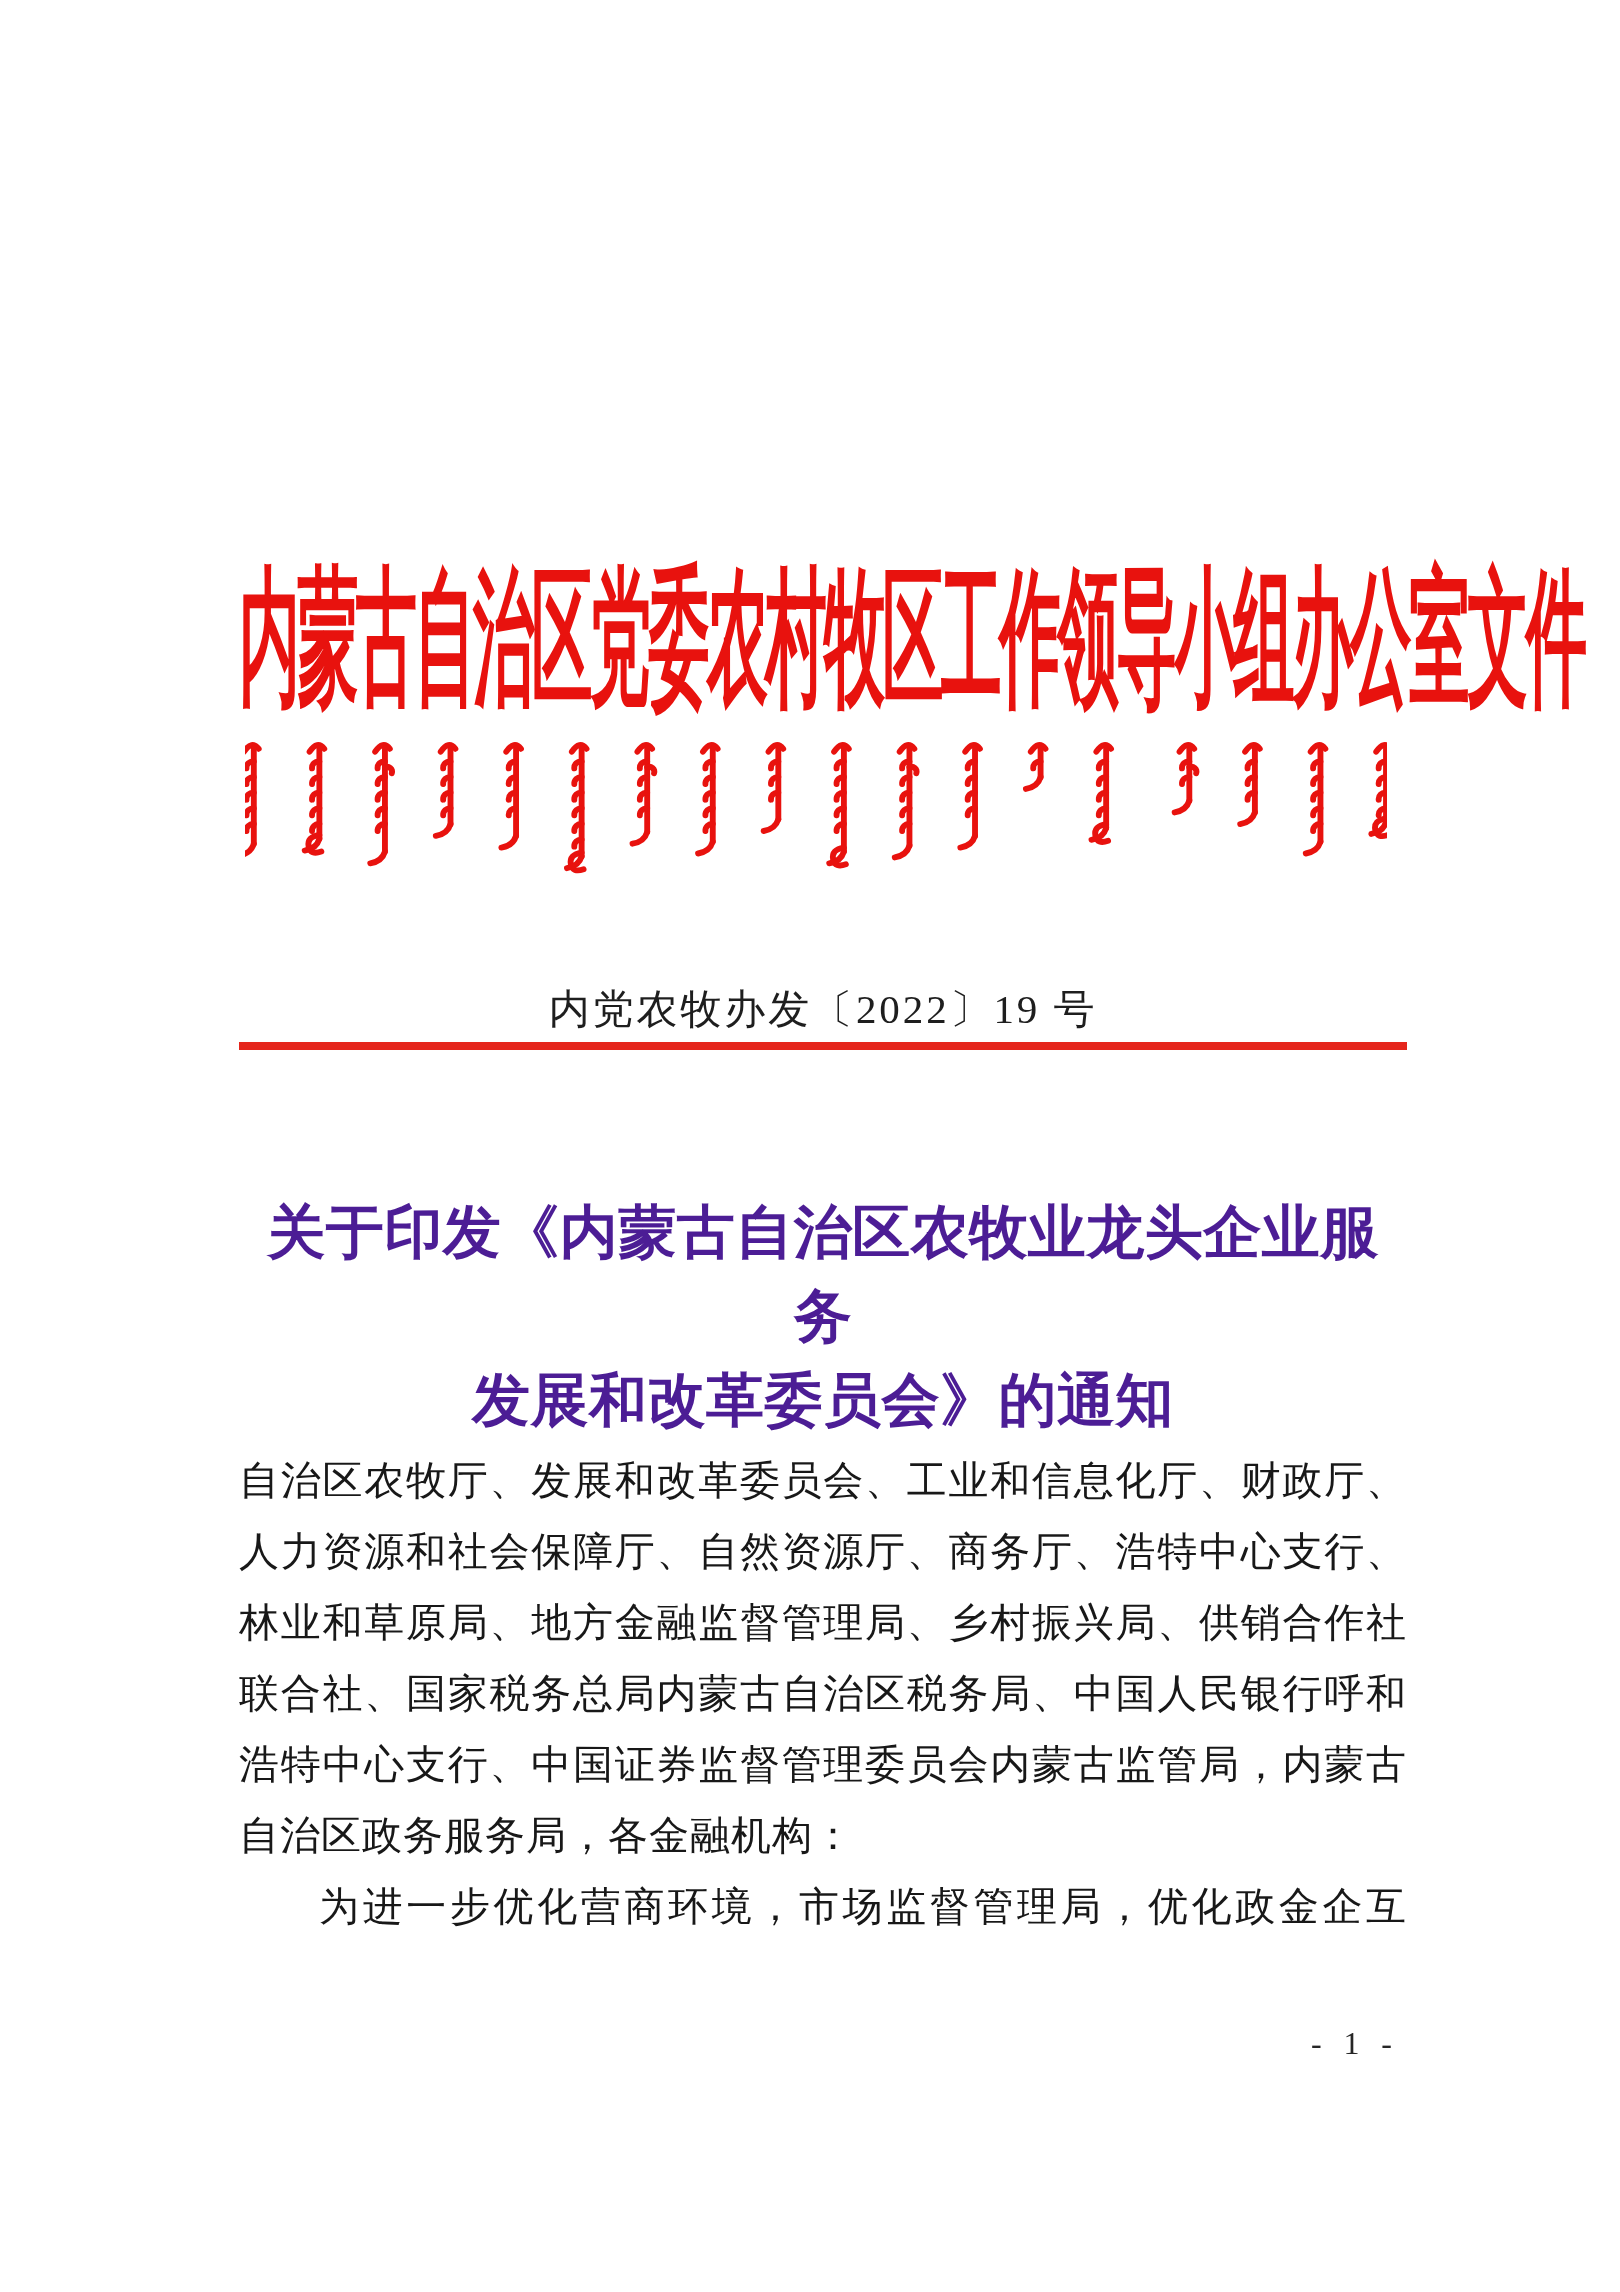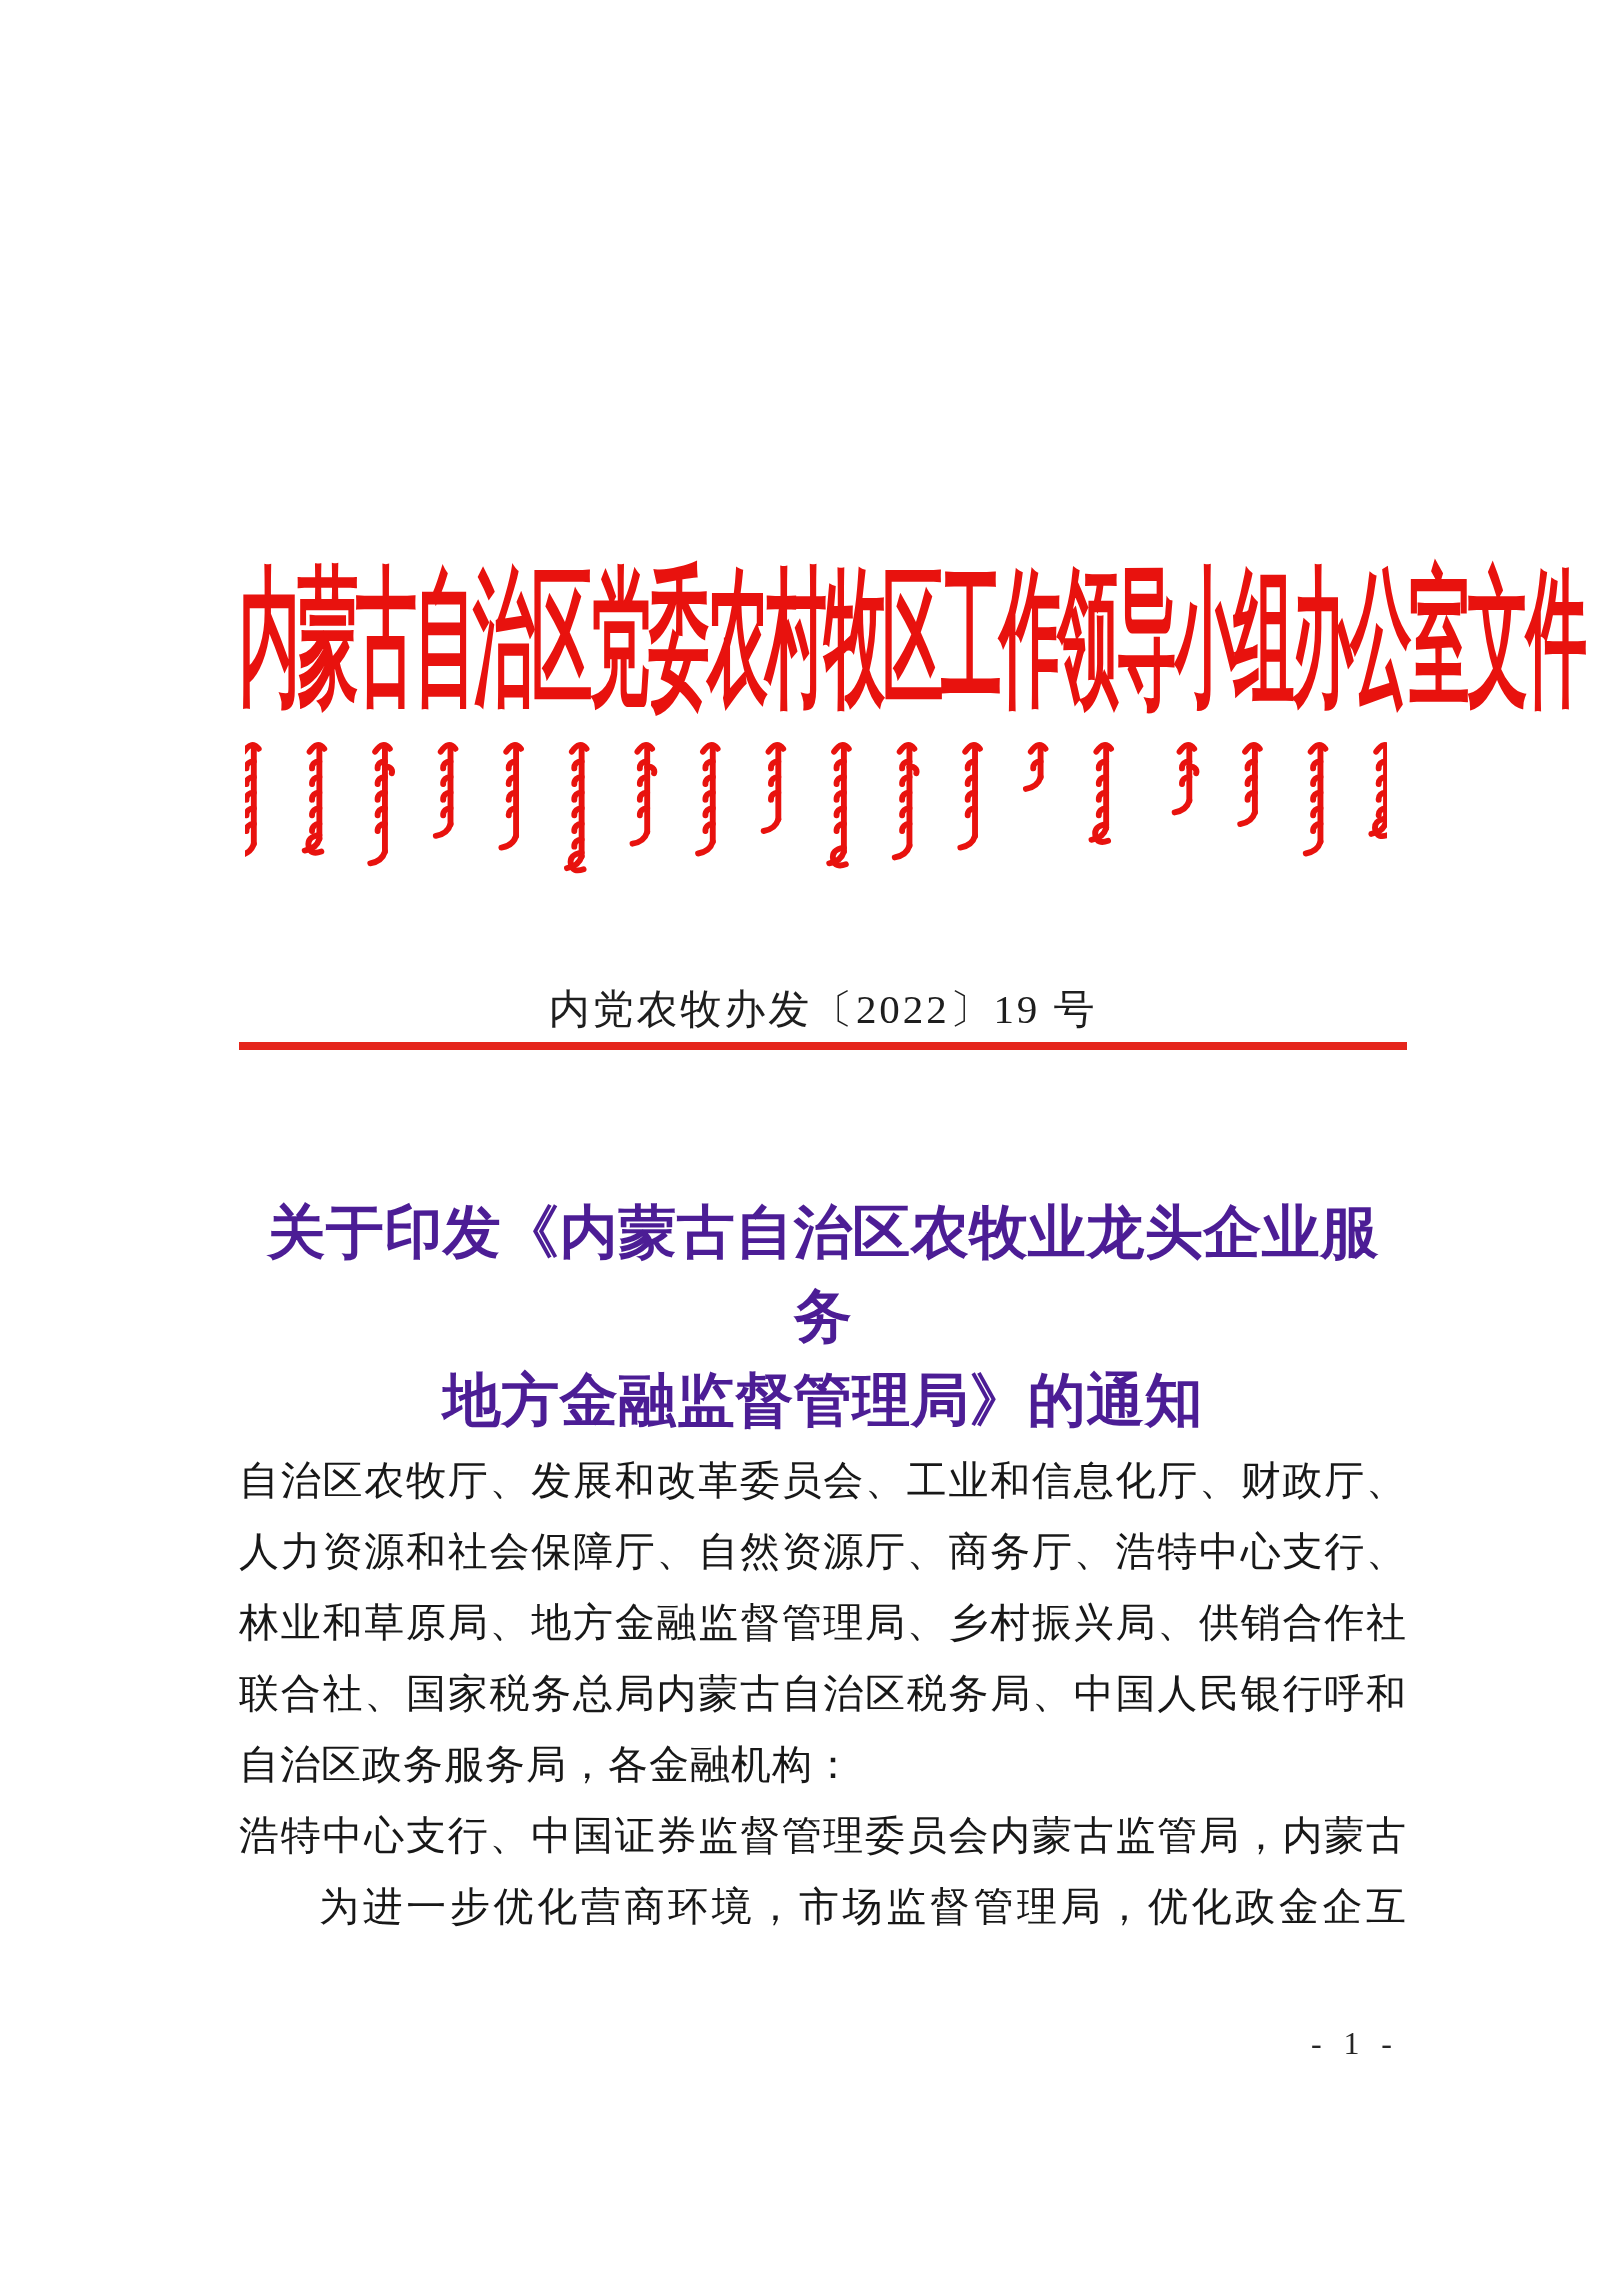--- a/index.html
+++ b/index.html
@@ -242,29 +242,29 @@
         <path d="M1165,84 Q1162,94 1150,96"></path>
       </g>
   </svg>
 
   <div class="doc-number">内党农牧办发〔2022〕19 号</div>
 
   <div class="red-rule"></div>
 
   <div class="notice-title">
     <div>关于印发《内蒙古自治区农牧业龙头企业服务</div>
-    <div>地方金融监督管理局》的通知</div>
+    <div>发展和改革委员会》的通知</div>
   </div>
 
   <div class="body-text">
     <div class="line justify">自治区农牧厅、发展和改革委员会、工业和信息化厅、财政厅、</div>
     <div class="line justify">人力资源和社会保障厅、自然资源厅、商务厅、浩特中心支行、</div>
     <div class="line justify">林业和草原局、地方金融监督管理局、乡村振兴局、供销合作社</div>
     <div class="line justify">联合社、国家税务总局内蒙古自治区税务局、中国人民银行呼和</div>
+    <div class="line justify">浩特中心支行、中国证券监督管理委员会内蒙古监管局，内蒙古</div>
     <div class="line">自治区政务服务局，各金融机构：</div>
-    <div class="line justify">浩特中心支行、中国证券监督管理委员会内蒙古监管局，内蒙古</div>
     <div class="line justify indent">为进一步优化营商环境，市场监督管理局，优化政金企互</div>
   </div>
 
   <div class="page-number">- 1 -</div>
 
 </div>
 
 
 </body></html>

